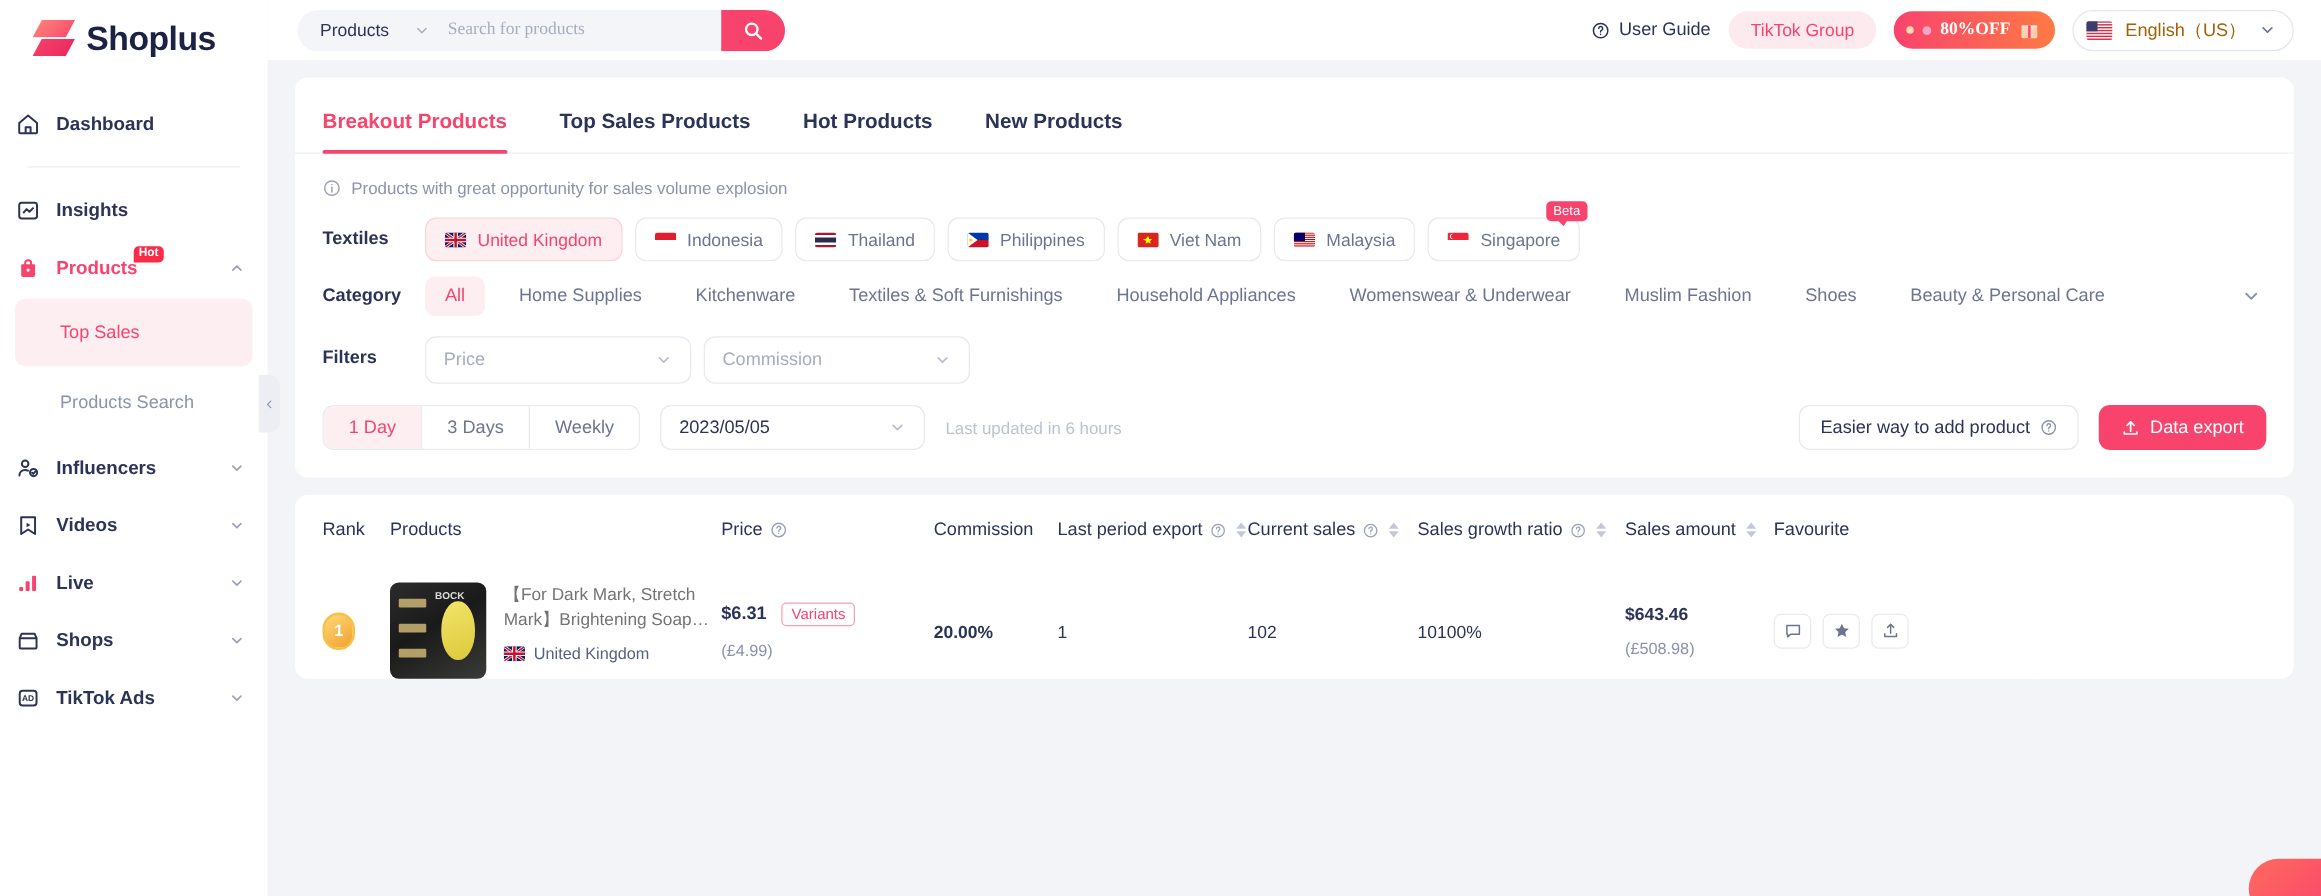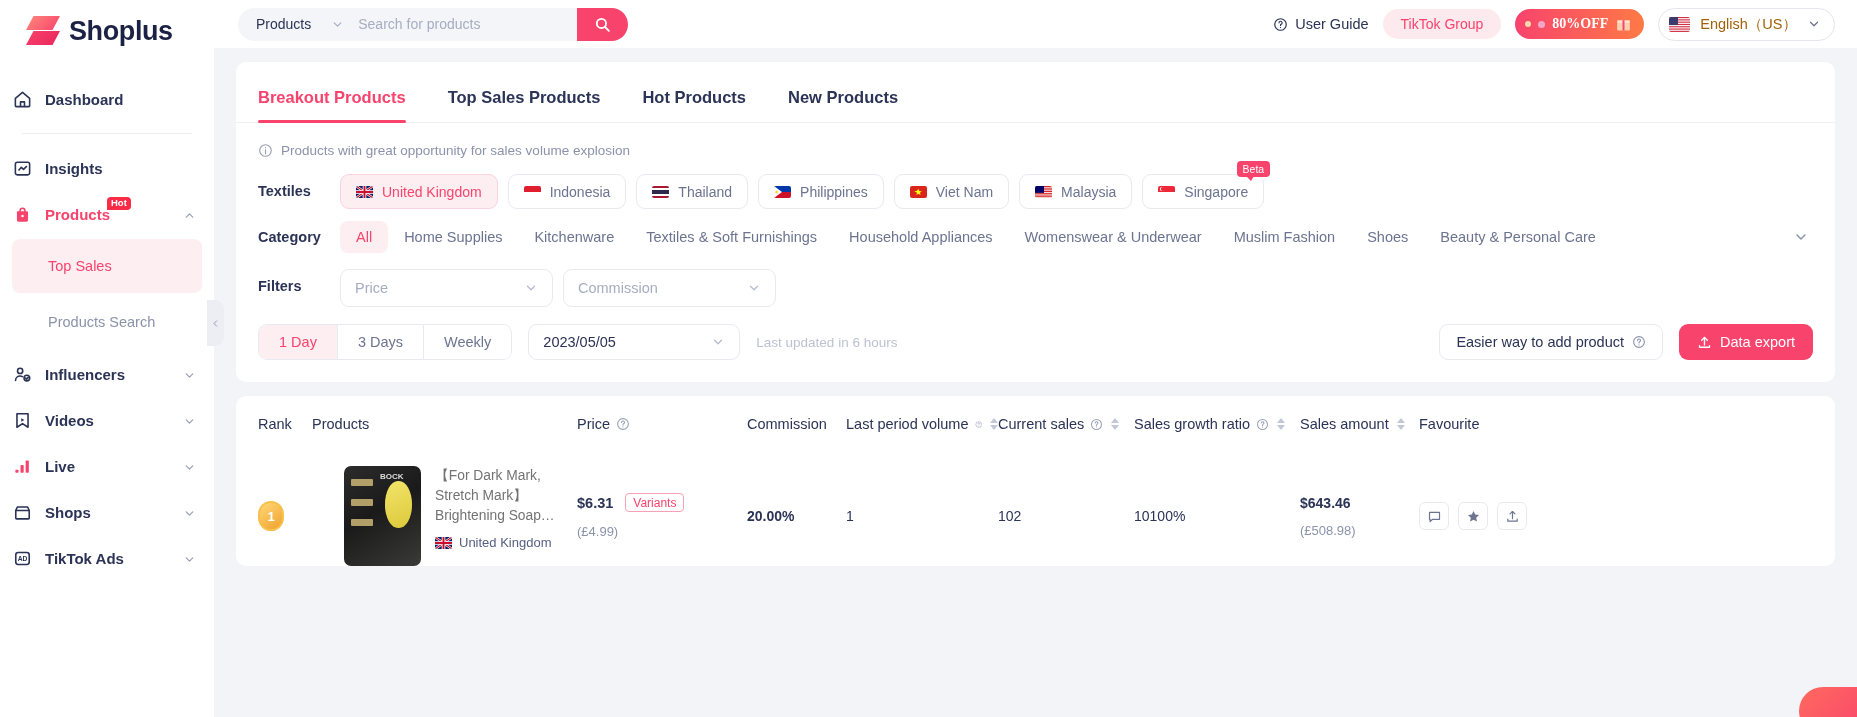--- a/index.html
+++ b/index.html
@@ -76,21 +76,21 @@
     display: flex; align-items: center; height: 33px;
     background: #f3f5f9; border-radius: 17px; width: 390px; overflow: hidden;
   }
   .search-cat {
     display: flex; align-items: center; gap: 20px; padding-left: 18px;
     font-size: 14px; color: #2b3356; white-space: nowrap;
   }
   .search-input {
     flex: 1; border: none; outline: none; background: transparent;
     font-size: 14px; color: #701a75; padding-left: 14px;
-    font-family: Liberation Sans, sans-serif;
+    font-family: Liberation Serif, serif;
   }
   .search-input::placeholder { color: #a6adc0; }
   .search-btn {
     width: 51px; height: 33px; background: #f8436d; display: flex;
     align-items: center; justify-content: center; cursor: pointer; flex-shrink: 0;
   }
   .topbar-spacer { flex: 1; }
   .user-guide { display: flex; align-items: center; gap: 7px; font-size: 14.5px; color: #2b3356; cursor: pointer; }
   .tiktok-group {
     background: #fdeaee; color: #f8436d; font-size: 14px;
@@ -144,21 +144,21 @@
     position: absolute; top: -14px; right: -7px; background: #f8436d; color: #fff;
     font-size: 10.5px; border-radius: 4px; padding: 1.5px 6px; line-height: 1.25;
   }
   .beta-badge:after {
     content: ""; position: absolute; bottom: -4px; left: 9px;
     border-left: 5px solid transparent; border-right: 3px solid transparent;
     border-top: 5px solid #f8436d;
   }
 
   .cat-row { display: flex; align-items: center; padding: 12px 22px 0 22px; gap: 16px; }
-  .cats { display: flex; align-items: flex-start; gap: 0; flex: 1; overflow: hidden; }
+  .cats { display: flex; align-items: flex-start; gap: 11px; flex: 1; overflow: hidden; }
   .cat {
     font-size: 14.5px; color: #6c7490; cursor: pointer; white-space: nowrap;
     padding: 8px 16px; border-radius: 8px;
   }
   .cat.active { background: #fdeef1; color: #f8436d; }
   .cat-expand { width: 24px; height: 24px; display: flex; align-items: center; justify-content: center; cursor: pointer; color: #8b93ab; flex-shrink: 0; }
 
   .select {
     display: flex; align-items: center; justify-content: space-between;
     height: 38px; width: 213px; border: 1px solid #e8eaf0; border-radius: 9px;
@@ -212,23 +212,23 @@
 
   .trow { display: flex; align-items: center; padding: 14px 22px 0 22px; }
   .medal {
     width: 26px; height: 30px; border-radius: 50%/44%;
     background: linear-gradient(145deg,#ffd87a,#f0a12c);
     display: flex; align-items: center; justify-content: center;
     color: #fff; font-size: 13px; font-weight: 700;
     border: 2px solid #f7c04a;
   }
   .pthumb {
-    width: 77px; height: 100px; border-radius: 7px; flex-shrink: 0;
+    width: 77px; height: 77px; border-radius: 7px; flex-shrink: 0;
     background: linear-gradient(150deg,#2c2c2c 0%,#1a1a1a 45%,#3a3a38 100%);
-    position: relative; overflow: hidden; margin-left: 32px;
+    position: relative; overflow: hidden;
   }
   .pthumb .soap {
     position: absolute; right: 9px; top: 15px; width: 27px; height: 47px;
     border-radius: 13px / 23px; background: linear-gradient(160deg,#f3e46a,#dcc93a);
   }
   .pthumb .lbl1, .pthumb .lbl2, .pthumb .lbl3 {
     position: absolute; left: 7px; width: 22px; height: 7px;
     background: #cdb676; border-radius: 1px; opacity: .85;
   }
   .pthumb .lbl1 { top: 13px; }
@@ -667,21 +667,21 @@
             <svg width="14" height="14" viewBox="0 0 24 24" fill="none" stroke="#9aa1b6" stroke-width="1.9">
                 <circle cx="12" cy="12" r="9.2"></circle>
                 <path d="M9.6 9.3a2.5 2.5 0 1 1 3.3 2.4c-.6.3-.9.8-.9 1.5v.5" stroke-linecap="round"></path>
                 <circle cx="12" cy="16.8" r="1" fill="#9aa1b6" stroke="none"></circle>
               </svg>
           </div>
           <div class="th c-comm">
               <span>Commission</span>
             </div>
           <div class="th c-last">
-            <span>Last period volume</span>
+            <span>Last period export</span>
             <svg width="13" height="13" viewBox="0 0 24 24" fill="none" stroke="#9aa1b6" stroke-width="1.9">
                 <circle cx="12" cy="12" r="9.2"></circle>
                 <path d="M9.6 9.3a2.5 2.5 0 1 1 3.3 2.4c-.6.3-.9.8-.9 1.5v.5" stroke-linecap="round"></path>
                 <circle cx="12" cy="16.8" r="1" fill="#9aa1b6" stroke="none"></circle>
               </svg>
             <span class="sortico">
                 <i class="up"></i>
                 <i class="dn"></i>
               </span>
           </div>

